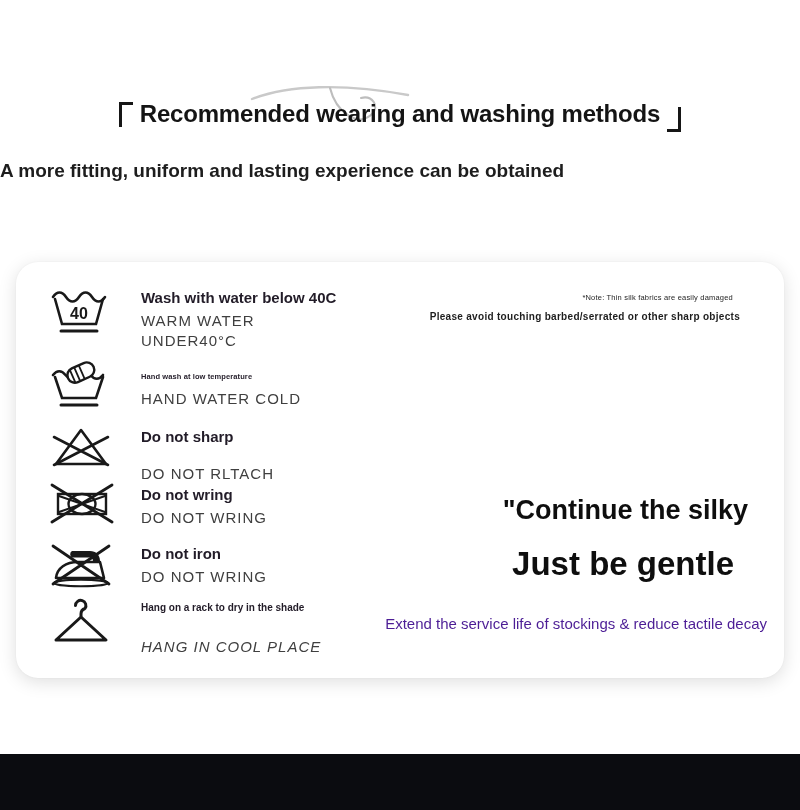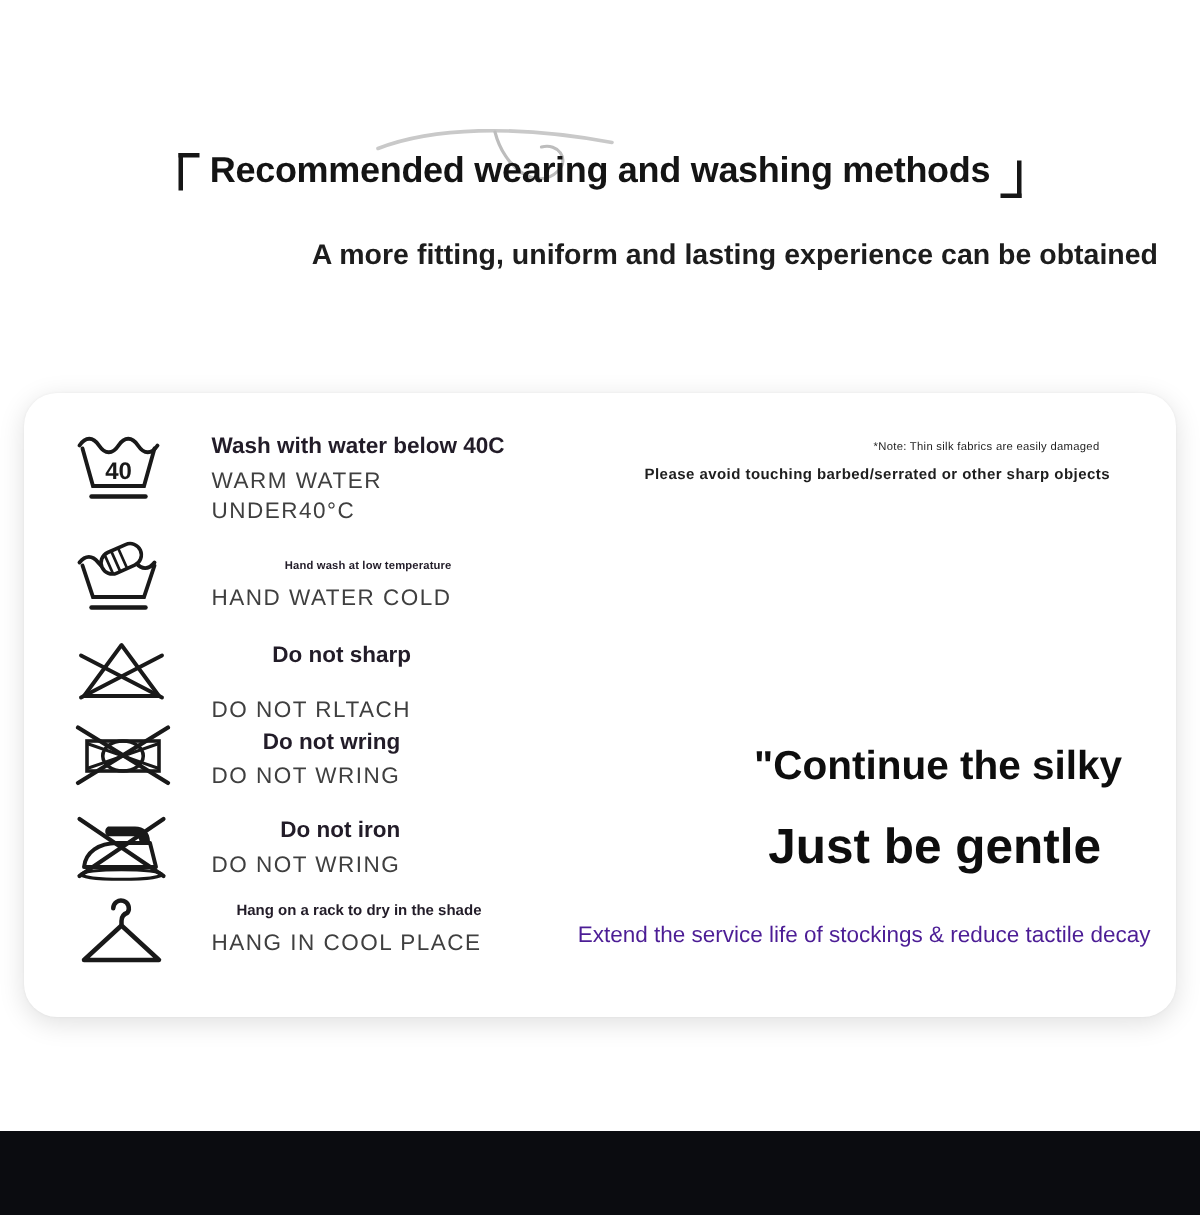--- a/index.html
+++ b/index.html
@@ -12,46 +12,46 @@
   .swoosh { position:absolute; left:248px; top:78px; z-index:0; }
   .title-row {
     position:absolute; left:0; top:99px; width:800px; z-index:1;
     display:flex; justify-content:center; align-items:flex-start;
   }
   .bracket { width:11px; height:22px; flex:0 0 auto; }
   .bracket-left  { border-left:3px solid #161616; border-top:3px solid #161616; margin:3px 7px 0 0; }
   .bracket-right { border-right:3px solid #161616; border-bottom:3px solid #161616; margin:8px 0 0 7px; }
   .title-text { font-size:24px; font-weight:bold; letter-spacing:-0.2px; line-height:30px; color:#141414; }
   .subtitle {
-    position:absolute; left:0; top:160px; width:772px; text-align:right;
+    position:absolute; left:0; top:160px; width:772px; text-align:left;
     font-size:19px; font-weight:bold; color:#1d1d1d;
   }
 
   
   .card {
     position:absolute; left:16px; top:262px; width:768px; height:416px;
     background:#ffffff; border-radius:22px;
     box-shadow:0 4px 18px rgba(0,0,0,0.13), 0 0 2px rgba(0,0,0,0.05);
   }
   .row-icon { position:absolute; left:34px; }
   .row-text { position:absolute; left:125px; }
-  .care-label { font-size:15px; font-weight:bold; color:#221c28; line-height:18px;text-align:right; }
+  .care-label { font-size:15px; font-weight:bold; color:#221c28; line-height:18px; }
   .care-label.small { font-size:7.5px; line-height:10px; letter-spacing:0.1px; }
   .care-label.small2 { font-size:10px; line-height:12px; }
   .care-caps { font-size:15px; font-weight:normal; color:#3f3f3f; line-height:20px; letter-spacing:1px; margin-top:4px; }
   .care-caps div { white-space:nowrap; }
 
   .i1 { top:24px; }  .t1 { top:27px; }
   .i2 { top:96px; }  .t2 { top:110px; }
   .i3 { top:163px; } .t3 { top:166px; }
   .i4 { top:218px; } .t4 { top:224px; }
   .i5 { top:276px; } .t5 { top:283px; }
   .i6 { top:334px; } .t6 { top:340px; }
   .t2 .care-caps { margin-top:7px; }
-  .t6 .care-caps { margin-top:5px; }
+  .t6 .care-caps { margin-top:23px;font-style:italic; }
 
   
   .note1 { position:absolute; top:31px; right:51px; font-size:7.5px; font-weight:normal; color:#1e1e1e; letter-spacing:0.2px; }
   .note2 { position:absolute; top:49px; right:44px; font-size:10px; font-weight:bold; color:#1e1e1e; letter-spacing:0.3px; }
   .headline1 { position:absolute; top:233px; right:36px; font-size:27px; font-weight:bold; color:#0e0e0e; white-space:nowrap; }
   .headline2 { position:absolute; top:283px; right:50px; font-size:33px; font-weight:bold; color:#0e0e0e; white-space:nowrap; }
   .tagline   { position:absolute; top:353px; right:17px; font-size:15px; font-weight:normal; color:#4c1d95; white-space:nowrap; }
 
   
   .footer { position:absolute; left:0; top:754px; width:800px; height:56px; background:#0b0c10; }

